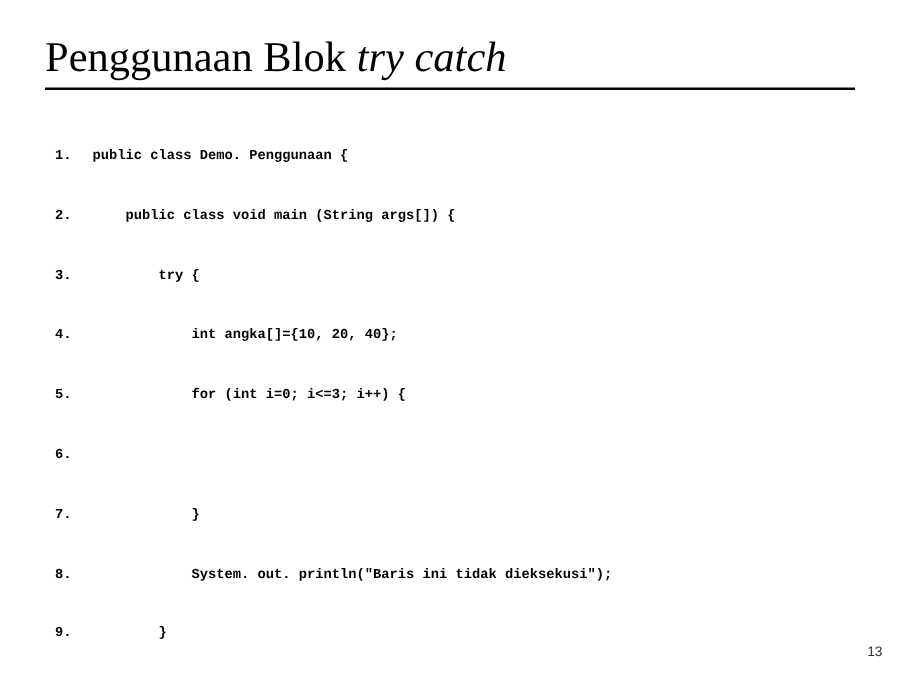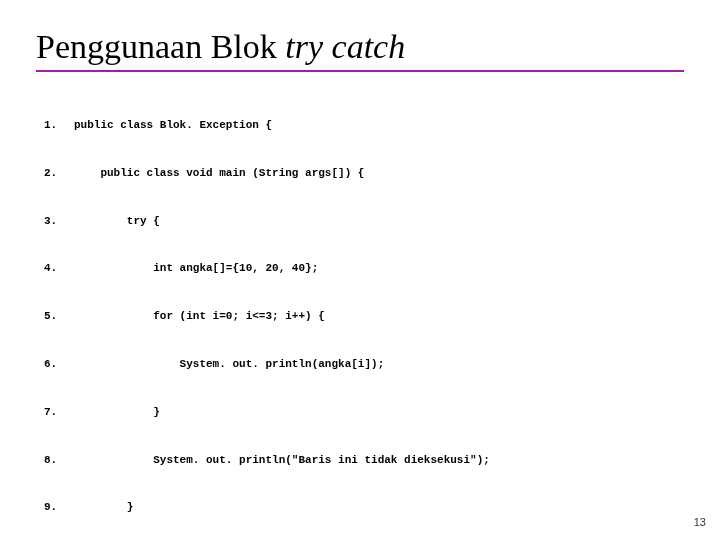--- a/index.html
+++ b/index.html
@@ -16,21 +16,21 @@
   .slide {
     padding: 28px 36px 10px 36px;
     box-sizing: border-box;
     width: 100%;
     height: 100%;
     position: relative;
   }
   .title {
     font-size: 34px;
     font-weight: normal;
-    border-bottom: 2px solid #a21caf;
+    border-bottom: 2px solid #000000;
     padding-bottom: 4px;
     margin-bottom: 14px;
     white-space: nowrap;
   }
   .title .normal { font-style: normal; }
   .title .italic { font-style: italic; }
   .code-block {
     font-family: "Courier New", Courier, monospace;
     font-weight: bold;
     font-size: 11px;
@@ -59,26 +59,26 @@
 </head>
 <body>
 
 <div class="slide">
 
   <div class="title">
     <span class="normal">Penggunaan Blok </span><span class="italic">try catch</span>
   </div>
 
   <div class="code-block">
-    <div class="code-line"><span class="ln">1.</span><span>public class Blok. Exception {</span></div>
+    <div class="code-line"><span class="ln">1.</span><span>public class Demo. Penggunaan {</span></div>
     <div class="code-line"><span class="ln">2.</span><span>    public class void main (String args[]) {</span></div>
     <div class="code-line"><span class="ln">3.</span><span>        try {</span></div>
     <div class="code-line"><span class="ln">4.</span><span>            int angka[]={10, 20, 40};</span></div>
     <div class="code-line"><span class="ln">5.</span><span>            for (int i=0; i&lt;=3; i++) {</span></div>
-    <div class="code-line"><span class="ln">6.</span><span>                System. out. println(angka[i]);</span></div>
+    <div class="code-line"><span class="ln">6.</span></div>
     <div class="code-line"><span class="ln">7.</span><span>            }</span></div>
     <div class="code-line"><span class="ln">8.</span><span>            System. out. println("Baris ini tidak dieksekusi");</span></div>
     <div class="code-line"><span class="ln">9.</span><span>        }</span></div>
     
     
     
     
     
     
   </div>

